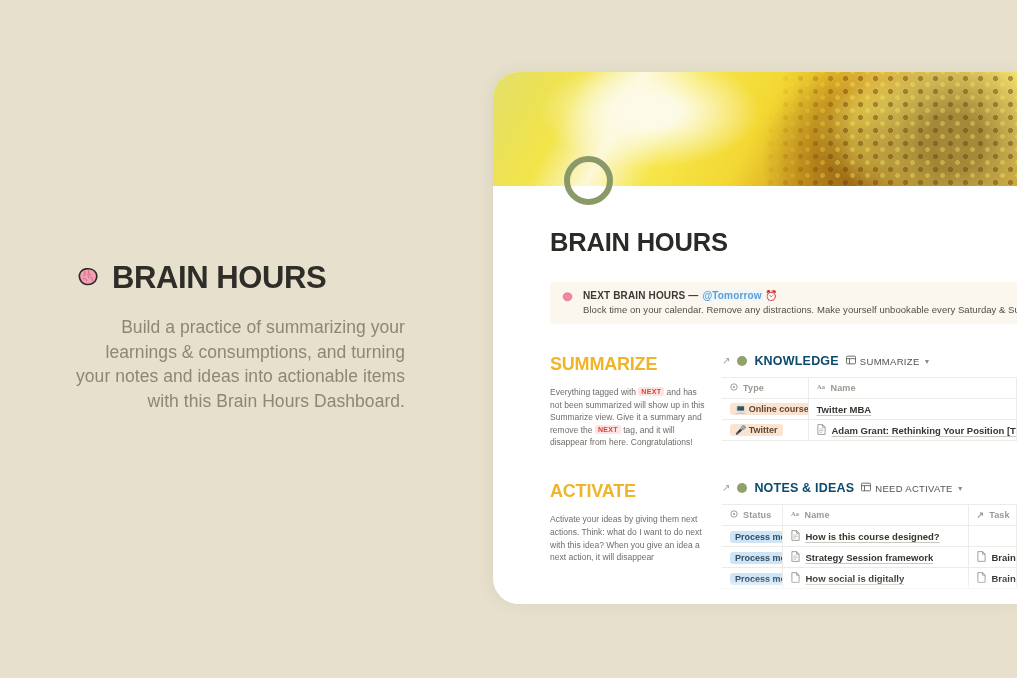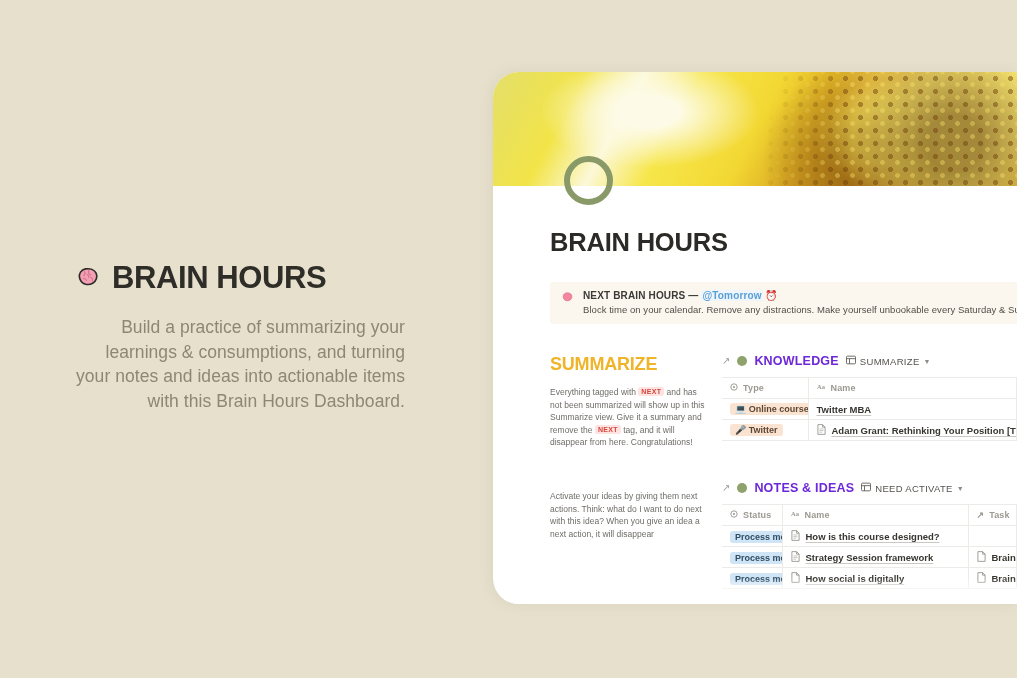--- a/index.html
+++ b/index.html
@@ -183,21 +183,21 @@
     white-space: nowrap;
   }
   .arrow-ico { color: #9b9992; font-size: 10px; line-height: 1; }
   .db-dot {
     width: 10px; height: 10px; border-radius: 50%;
     background: #8fa26c; flex: 0 0 auto;
   }
   .db-name {
     font-size: 12.5px;
     font-weight: bold;
-    color: #6d28d9;
+    color: #0c4a6e;
     letter-spacing: .2px;
     text-align: right;
   }
   .view-chip {
     display: flex; align-items: center; gap: 4px;
     font-size: 9.5px; color: #55534e; letter-spacing: .3px;
   }
   .grid-ico { display:block; }
   .chev { font-size: 7px; color: #8d8b85; }
 
@@ -381,20 +381,21 @@
                 </span>
               </td>
             </tr>
           </tbody>
         </table>
       </div>
     </div>
 
     <div class="section">
       <div class="section-left">
+        <h2 class="section-heading">ACTIVATE</h2>
         <p class="section-desc">Activate your ideas by giving them next actions. Think: what do I want to do next with this idea? When you give an idea a next action, it will disappear</p>
       </div>
 
       <div class="db">
         <div class="db-title-row">
           <span class="arrow-ico">↗</span>
           <span class="db-dot"></span>
           <span class="db-name">NOTES &amp; IDEAS</span>
           <span class="view-chip">
             <span class="grid-ico">

